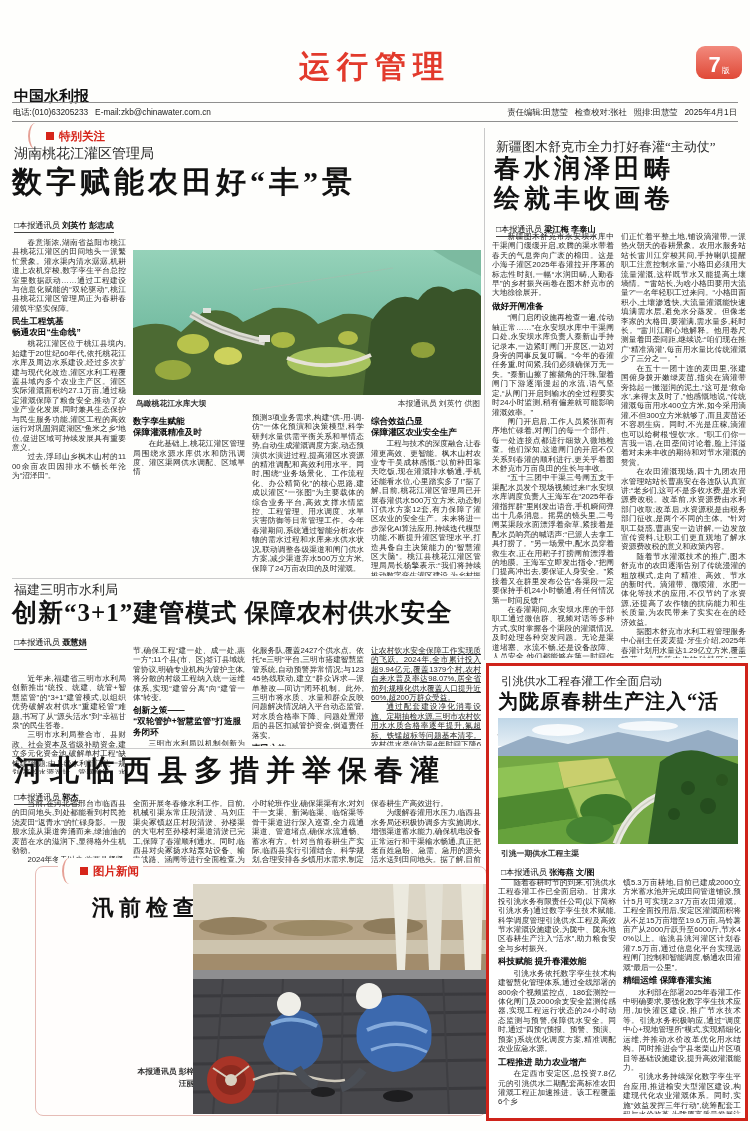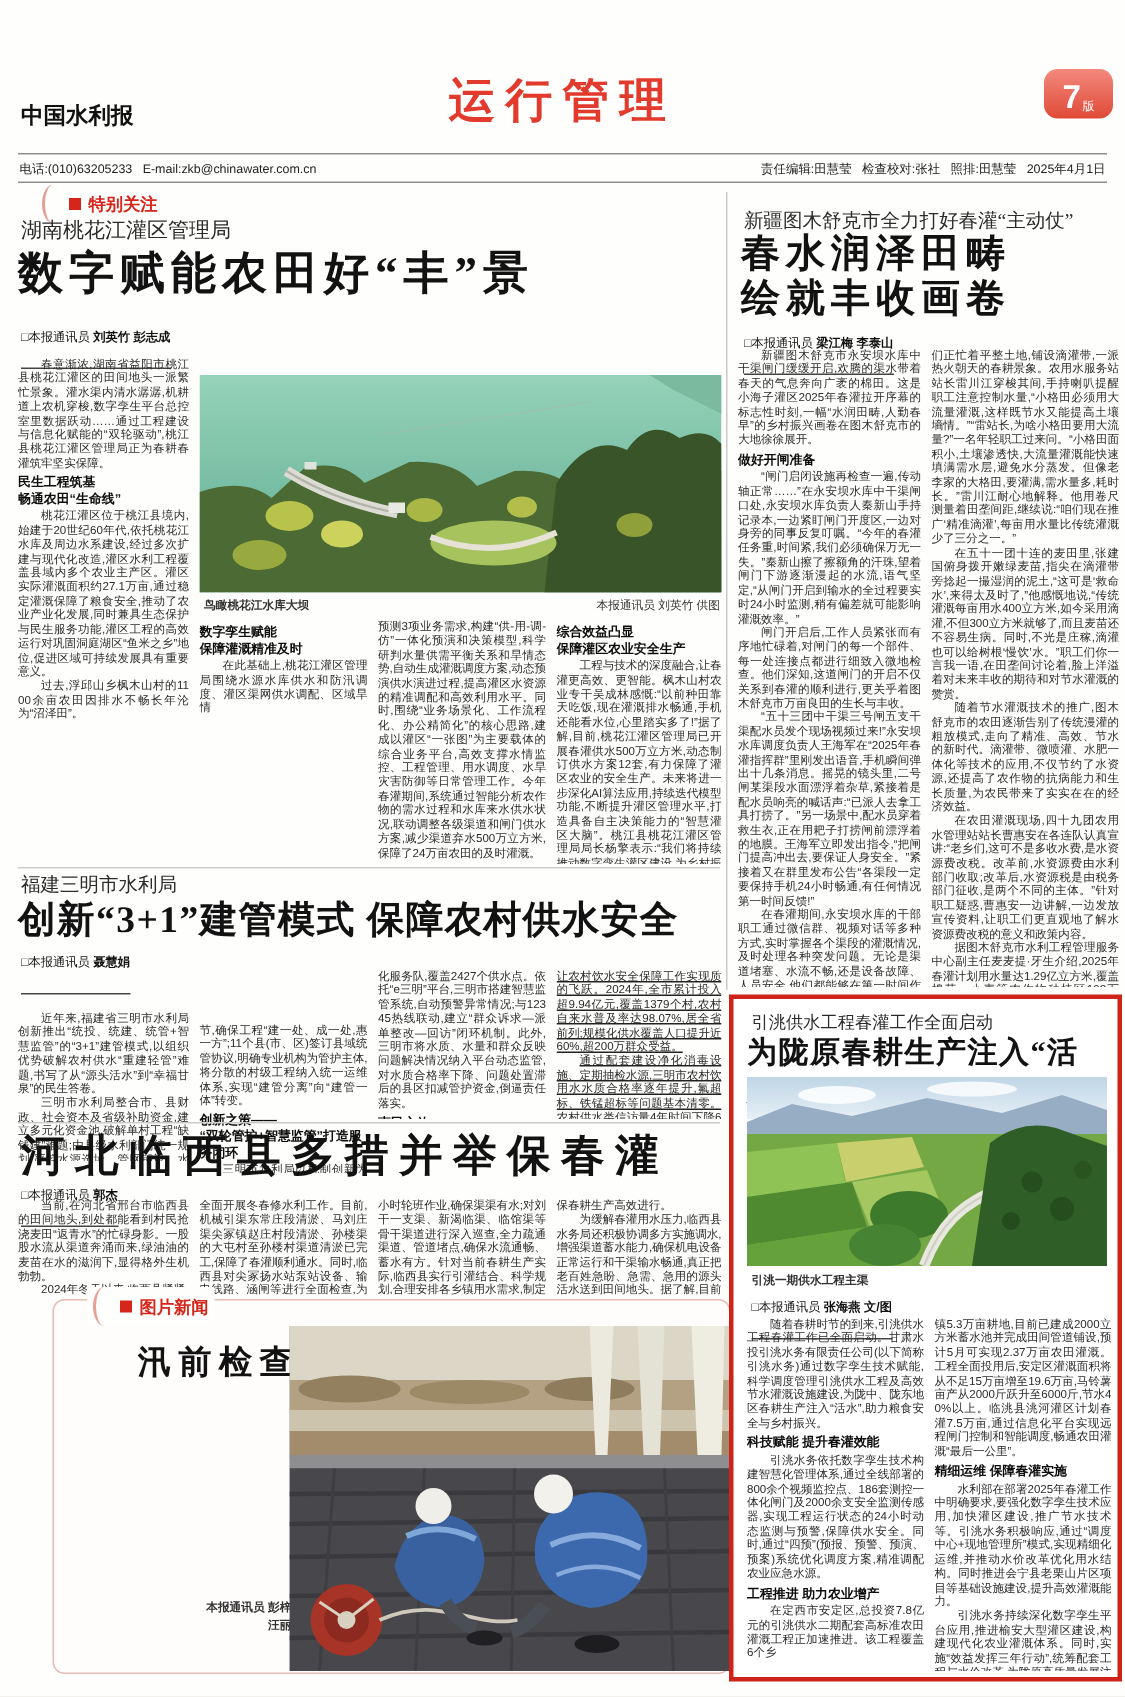--- a/index.html
+++ b/index.html
@@ -18,41 +18,41 @@
   .badge .num{font-size:22px;font-weight:700;line-height:22px;}
   .badge .ban{font-size:8px;margin-left:1px;line-height:11px;}
   .smallmeta{font-size:8.3px;color:#222;}
   .tag{display:flex;align-items:center;font-weight:700;font-size:11.5px;color:#d6251a;}
   .arc{display:inline-block;width:13px;height:26px;border-left:2px solid #e6a196;
        border-radius:50%;margin-right:3px;}
   .sq{display:inline-block;width:8px;height:8px;background:#d6251a;margin-right:5px;}
   .kicker{font-family:"Liberation Serif",serif;color:#2b2b2b;}
   .hl{font-family:"Liberation Serif",serif;font-weight:700;color:#121212;}
   .byline{font-size:8.2px;color:#111;border-bottom:1px solid #444;display:inline-block;
-          padding-bottom:15px;}
+          padding-bottom:1px;}
   .byline .names{font-weight:700;}
   .col{position:absolute;overflow:hidden;}
   .bp{font-size:7.7px;line-height:9.4px;margin:0;text-align:justify;text-indent:2em;
       color:#2a2a2a;word-break:break-all;}
   .bp.ni{text-indent:0;}
   .subhead{font-size:8.6px;font-weight:700;line-height:10.6px;margin:3px 0 2px;color:#0d0d0d;
            white-space:pre-line;}
   .caption{font-size:7.8px;font-weight:700;color:#333;font-family:"Liberation Serif",serif;}
   .credit{font-size:7.8px;color:#333;}
   .credit b{font-weight:700;}
   .redbox{border:3px solid #cf231a;background:#fff;box-sizing:border-box;}
   .pinkbox{border:1px solid #e6bcb6;border-radius:8px;box-sizing:border-box;background:#fffdfc;}
   svg{display:block;}
 </style>
 </head>
 <body>
 
 <div class="page">
 
-  <div class="abs brand" style="left:14px;top:68px;">中国水利报</div>
+  <div class="abs brand" style="left:14px;top:87px;">中国水利报</div>
   <div class="abs section-title" style="left:0;top:46px;">运行管理</div>
   <div class="abs badge" style="left:696px;top:46px;">
     <span class="num">7</span>
       <span class="ban">版</span>
   </div>
   <div class="abs rule" style="left:12px;top:102px;width:726px;"></div>
   <div class="abs smallmeta" style="left:13px;top:107px;">
     <span>电话:(010)63205233</span>&nbsp;&nbsp;
     <span>E-mail:zkb@chinawater.com.cn</span>
   </div>
@@ -130,21 +130,21 @@
 
   <div class="abs kicker" style="left:14px;top:581px;font-size:13px;">福建三明市水利局</div>
   <div class="abs hl" style="left:12px;top:596px;font-size:25px;letter-spacing:1px;">创新“3+1”建管模式 保障农村供水安全</div>
   <div class="abs" style="left:14px;top:631px;">
     <span class="byline"><span>□本报通讯员</span> <span class="names">聂慧娟</span></span>
   </div>
   <div class="col" style="left:12px;top:646px;width:114px;height:100px;margin-top:28px;">
       <p class="bp">近年来,福建省三明市水利局创新推出“统投、统建、统管+智慧监管”的“3+1”建管模式,以组织优势破解农村供水“重建轻管”难题,书写了从“源头活水”到“幸福甘泉”的民生答卷。</p>
       <p class="bp">三明市水利局整合市、县财政、社会资本及省级补助资金,建立多元化资金池,破解单村工程“缺钱建”难题;由县级水利部门统一规划,严控水源选址、管网铺设、水质监测等关键环</p>
     </div>
-  <div class="col" style="left:133px;top:646px;width:112px;height:100px;margin-top:36px;">
+  <div class="col" style="left:133px;top:646px;width:112px;height:100px;">
       <p class="bp ni">节,确保工程“建一处、成一处,惠一方”;11个县(市、区)签订县域统管协议,明确专业机构为管护主体,将分散的村级工程纳入统一运维体系,实现“建管分离”向“建管一体”转变。</p>
       <div class="subhead">创新之策——
 “双轮管护+智慧监管”打造服务闭环</div>
       <p class="bp">三明市水利局以机制创新为抓手,形成“政府主导、市场参与,群众监督”的全链条服务模式。</p>
     </div>
   <div class="col" style="left:252px;top:646px;width:112px;height:100px;">
       <p class="bp ni">化服务队,覆盖2427个供水点。依托“e三明”平台,三明市搭建智慧监管系统,自动预警异常情况;与12345热线联动,建立“群众诉求—派单整改—回访”闭环机制。此外,三明市将水质、水量和群众反映问题解决情况纳入平台动态监管,对水质合格率下降、问题处置滞后的县区扣减管护资金,倒逼责任落实。</p>
       <div class="subhead">惠民之效——
 从“解渴水”到“幸福水”的蝶变</div>
     </div>
@@ -246,22 +246,22 @@
       <p class="bp">新疆图木舒克市永安坝水库中干渠闸门缓缓开启,欢腾的渠水带着春天的气息奔向广袤的棉田。这是小海子灌区2025年春灌拉开序幕的标志性时刻,一幅“水润田畴,人勤春早”的乡村振兴画卷在图木舒克市的大地徐徐展开。</p>
       <div class="subhead">做好开闸准备</div>
       <p class="bp">“闸门启闭设施再检查一遍,传动轴正常……”在永安坝水库中干渠闸口处,永安坝水库负责人秦新山手持记录本,一边紧盯闸门开度区,一边对身旁的同事反复叮嘱。“今年的春灌任务重,时间紧,我们必须确保万无一失。”秦新山擦了擦额角的汗珠,望着闸门下游逐渐漫起的水流,语气坚定,“从闸门开启到输水的全过程要实时24小时监测,稍有偏差就可能影响灌溉效率。”</p>
       <p class="bp">闸门开启后,工作人员紧张而有序地忙碌着,对闸门的每一个部件、每一处连接点都进行细致入微地检查。他们深知,这道闸门的开启不仅关系到春灌的顺利进行,更关乎着图木舒克市万亩良田的生长与丰收。</p>
       <p class="bp">“五十三团中干渠三号闸五支干渠配水员发个现场视频过来!”永安坝水库调度负责人王海军在“2025年春灌指挥群”里刚发出语音,手机瞬间弹出十几条消息。摇晃的镜头里,二号闸某渠段水面漂浮着杂草,紧接着是配水员响亮的喊话声:“已派人去拿工具打捞了。”另一场景中,配水员穿着救生衣,正在用耙子打捞闸前漂浮着的地膜。王海军立即发出指令,“把闸门提高冲出去,要保证人身安全。”紧接着又在群里发布公告“各渠段一定要保持手机24小时畅通,有任何情况第一时间反馈!”</p>
       <p class="bp">在春灌期间,永安坝水库的干部职工通过微信群、视频对话等多种方式,实时掌握各个渠段的灌溉情况,及时处理各种突发问题。无论是渠道堵塞、水流不畅,还是设备故障、人员安全,他们都能够在第一时间作出反应,确保春灌工作的顺利进行。</p>
     </div>
   <div class="col" style="left:621px;top:232px;width:125px;height:426px;">
       <p class="bp ni">们正忙着平整土地,铺设滴灌带,一派热火朝天的春耕景象。农用水服务站站长雷川江穿梭其间,手持喇叭提醒职工注意控制水量,“小格田必须用大流量灌溉,这样既节水又能提高土壤墒情。”“雷站长,为啥小格田要用大流量?”一名年轻职工过来问。“小格田面积小,土壤渗透快,大流量灌溉能快速填满需水层,避免水分蒸发。但像老李家的大格田,要灌满,需水量多,耗时长。”雷川江耐心地解释。他用卷尺测量着田垄间距,继续说:“咱们现在推广‘精准滴灌’,每亩用水量比传统灌溉少了三分之一。”</p>
       <p class="bp">在五十一团十连的麦田里,张建国俯身拨开嫩绿麦苗,指尖在滴灌带旁捻起一撮湿润的泥土,“这可是‘救命水’,来得太及时了,”他感慨地说,“传统灌溉每亩用水400立方米,如今采用滴灌,不但300立方米就够了,而且麦苗还不容易生病。同时,不光是庄稼,滴灌也可以给树根‘慢饮’水。”职工们你一言我一语,在田垄间讨论着,脸上洋溢着对未来丰收的期待和对节水灌溉的赞赏。</p>
+      <p class="bp">在农田灌溉现场,四十九团农用水管理站站长曹惠安在各连队认真宣讲:“老乡们,这可不是多收水费,是水资源费改税。改革前,水资源费由水利部门收取;改革后,水资源税是由税务部门征收,是两个不同的主体。”针对职工疑惑,曹惠安一边讲解,一边发放宣传资料,让职工们更直观地了解水资源费改税的意义和政策内容。</p>
       <p class="bp">随着节水灌溉技术的推广,图木舒克市的农田逐渐告别了传统漫灌的粗放模式,走向了精准、高效、节水的新时代。滴灌带、微喷灌、水肥一体化等技术的应用,不仅节约了水资源,还提高了农作物的抗病能力和生长质量,为农民带来了实实在在的经济效益。</p>
-      <p class="bp">在农田灌溉现场,四十九团农用水管理站站长曹惠安在各连队认真宣讲:“老乡们,这可不是多收水费,是水资源费改税。改革前,水资源费由水利部门收取;改革后,水资源税是由税务部门征收,是两个不同的主体。”针对职工疑惑,曹惠安一边讲解,一边发放宣传资料,让职工们更直观地了解水资源费改税的意义和政策内容。</p>
       <p class="bp">据图木舒克市水利工程管理服务中心副主任麦麦提·牙生介绍,2025年春灌计划用水量达1.29亿立方米,覆盖棉花、小麦等农作物种植区192万亩。春灌的顺利启动,为图木舒克市的农业生产注入了强劲的动力,也为其乡村振兴战略的全面实施提供了坚实保障。</p>
     </div>
 
   <div class="abs redbox" style="left:486px;top:663px;width:262px;height:458px;"></div>
   <div class="abs kicker" style="left:501px;top:674px;font-size:11.5px;">引洮供水工程春灌工作全面启动</div>
   <div class="abs hl" style="left:498px;top:688px;font-size:20px;letter-spacing:1px;">为陇原春耕生产注入“活水”</div>
 
   <svg class="abs" style="left:498px;top:718px;" width="240" height="126" viewBox="0 0 240 126">
     <defs>
       <linearGradient id="g2" x1="0" y1="0" x2="0" y2="1">

